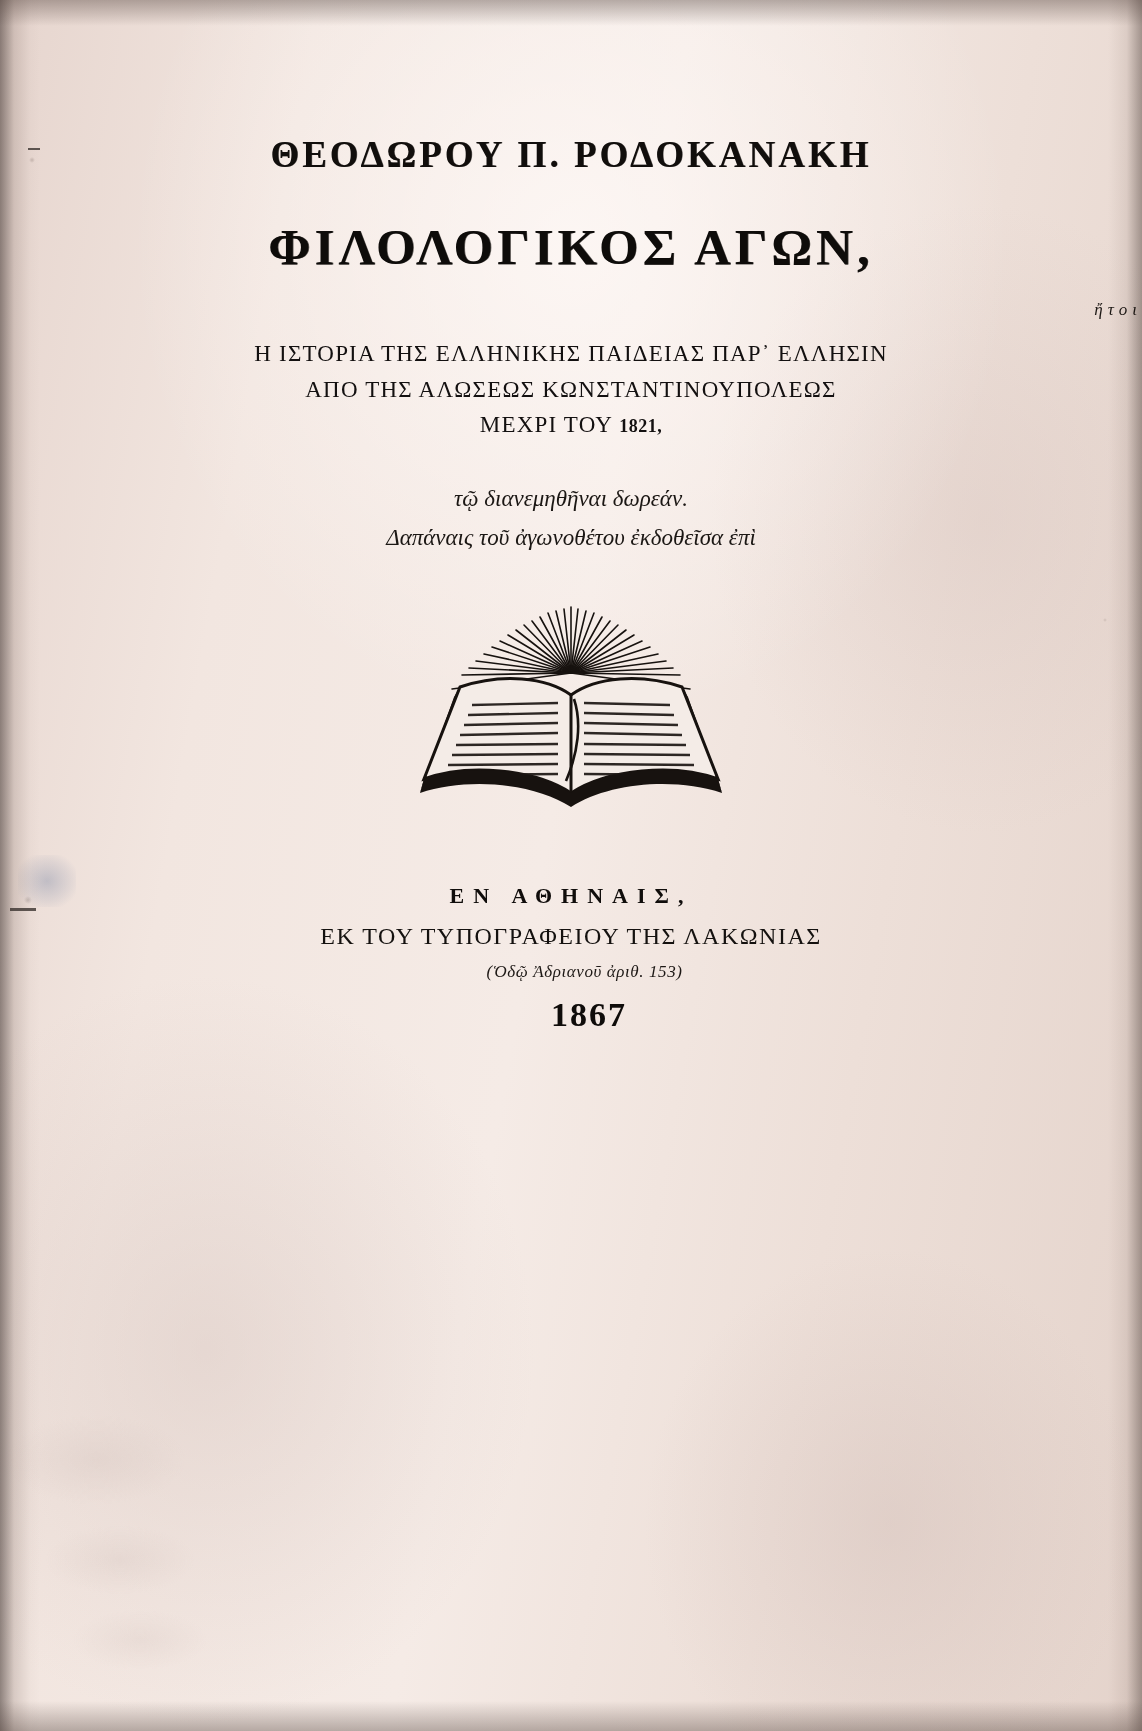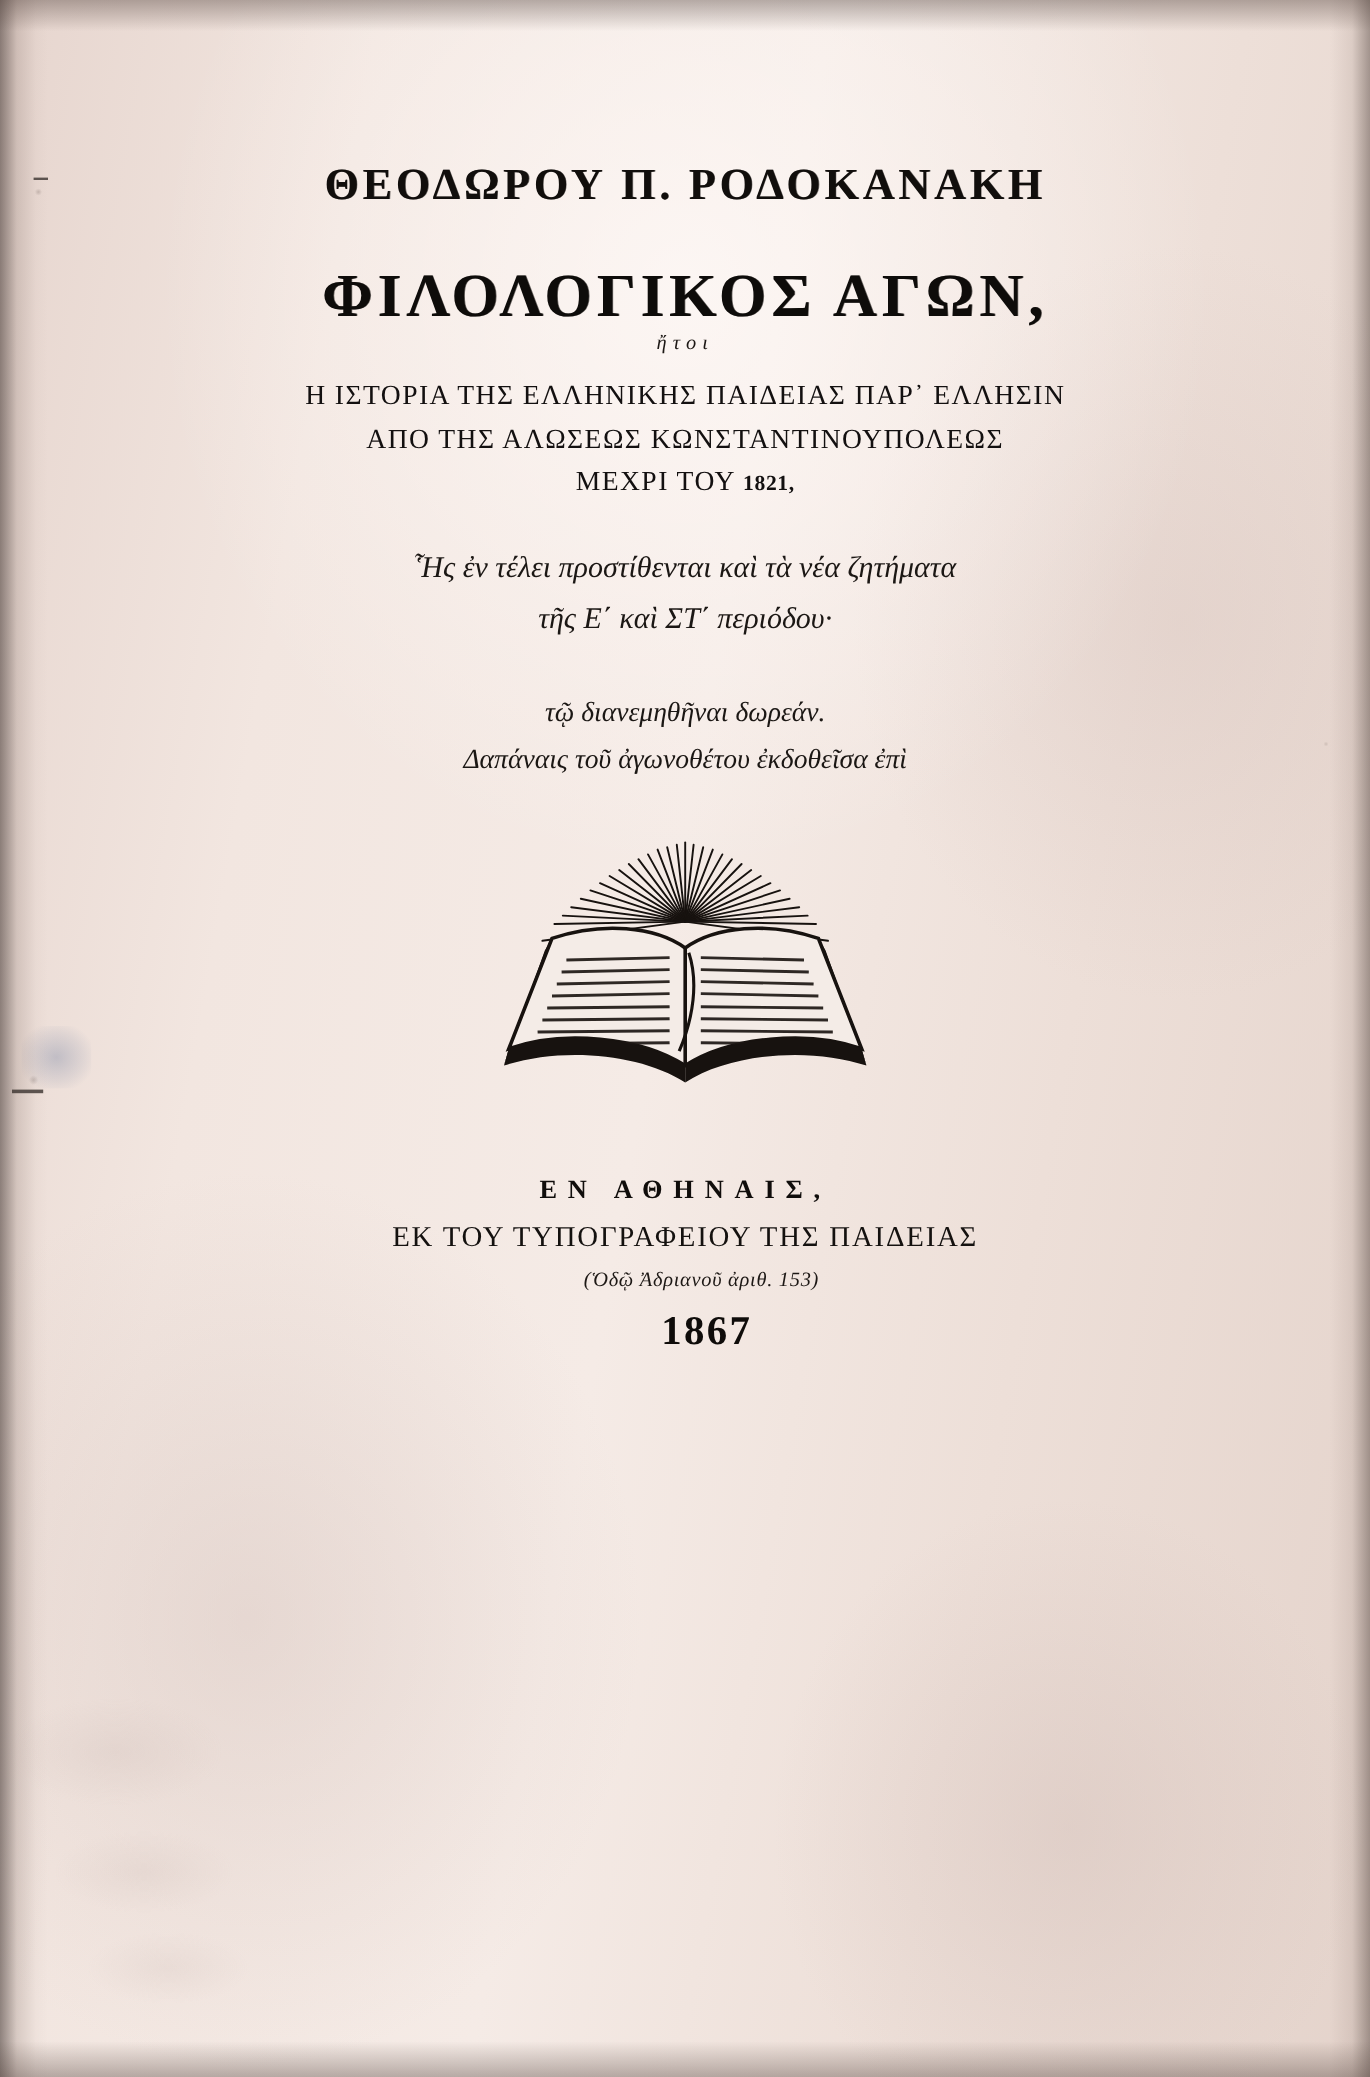--- a/index.html
+++ b/index.html
@@ -90,24 +90,26 @@
   }
   .maintitle {
     margin-top: 42px;
     font-size: 51px;
     letter-spacing: 4px;
     font-weight: bold;
     color: #0e0c0a;
     text-shadow: 0.6px 0 0 rgba(20,16,14,0.6);
   }
   .itoi {
+    margin-top: 24px;
     font-size: 17px;
     font-style: italic;
     letter-spacing: 5px;
     color: #1d1815;
+    text-align: right;
   }
   .sub-italic {
     margin-top: 22px;
     font-size: 24px;
     font-style: italic;
     line-height: 1.65;
     color: #1b1714;
   }
   .caps-block {
     margin-top: 16px;
@@ -196,24 +198,20 @@
 
 
     <div class="caps-block">
       <div>Η ΙΣΤΟΡΙΑ ΤΗΣ ΕΛΛΗΝΙΚΗΣ ΠΑΙΔΕΙΑΣ ΠΑΡ᾽ ΕΛΛΗΣΙΝ</div>
       <div>ΑΠΟ ΤΗΣ ΑΛΩΣΕΩΣ ΚΩΝΣΤΑΝΤΙΝΟΥΠΟΛΕΩΣ</div>
       <div>
         <span>ΜΕΧΡΙ ΤΟΥ </span><span class="smallnum">1821,</span>
       </div>
     </div>
 
-    <div class="italic-block2">
-      <div>Ἧς ἐν τέλει προστίθενται καὶ τὰ νέα ζητήματα</div>
-      <div>τῆς Ε΄ καὶ ΣΤ΄ περιόδου·</div>
-    </div>
 
     <div class="italic-block3">
       <div>τῷ διανεμηθῆναι δωρεάν.</div>
       <div>Δαπάναις τοῦ ἀγωνοθέτου ἐκδοθεῖσα ἐπὶ</div>
     </div>
 
     <div class="ornament">
       <svg width="330" height="240" viewBox="0 0 330 240">
         <g stroke="#17120f" stroke-width="1.6" stroke-linecap="round">
           <line x1="165" y1="70" x2="165" y2="4"></line>
@@ -278,18 +276,18 @@
         <path d="M18 176 C62 160, 128 166, 165 190 L165 204 C128 180, 62 174, 14 190 Z" fill="#17120f"></path>
         <path d="M312 176 C268 160, 202 166, 165 190 L165 204 C202 180, 268 174, 316 190 Z" fill="#17120f"></path>
         <path d="M54 84 L18 176 L14 190 L48 94 Z" fill="#17120f"></path>
         <path d="M276 84 L312 176 L316 190 L282 94 Z" fill="#17120f"></path>
 
         <path d="M168 96 C176 120, 172 150, 160 178" stroke="#17120f" stroke-width="2.6" fill="none"></path>
       </svg>
     </div>
 
     <div class="imprint-city">ΕΝ ΑΘΗΝΑΙΣ,</div>
-    <div class="imprint-press">ΕΚ ΤΟΥ ΤΥΠΟΓΡΑΦΕΙΟΥ ΤΗΣ ΠΑΙΔΕΙΑΣ</div>
+    <div class="imprint-press">ΕΚ ΤΟΥ ΤΥΠΟΓΡΑΦΕΙΟΥ ΤΗΣ ΛΑΚΩΝΙΑΣ</div>
     <div class="imprint-addr">(Ὁδῷ Ἀδριανοῦ ἀριθ. 153)</div>
     <div class="imprint-year">1867</div>
 
   </div>
 </div>
 
 </body></html>

